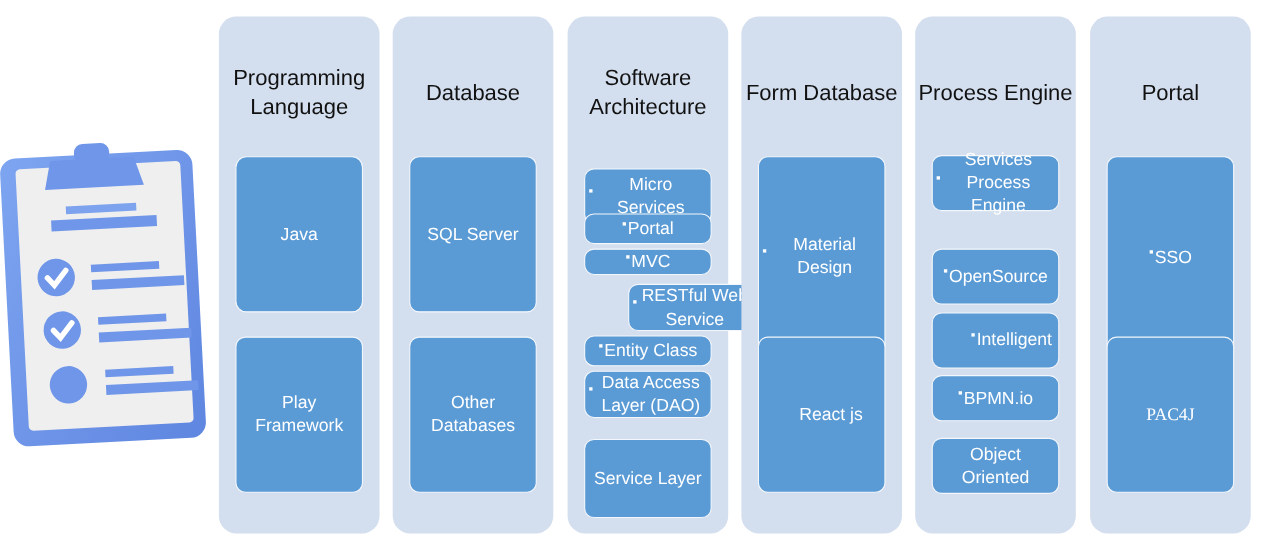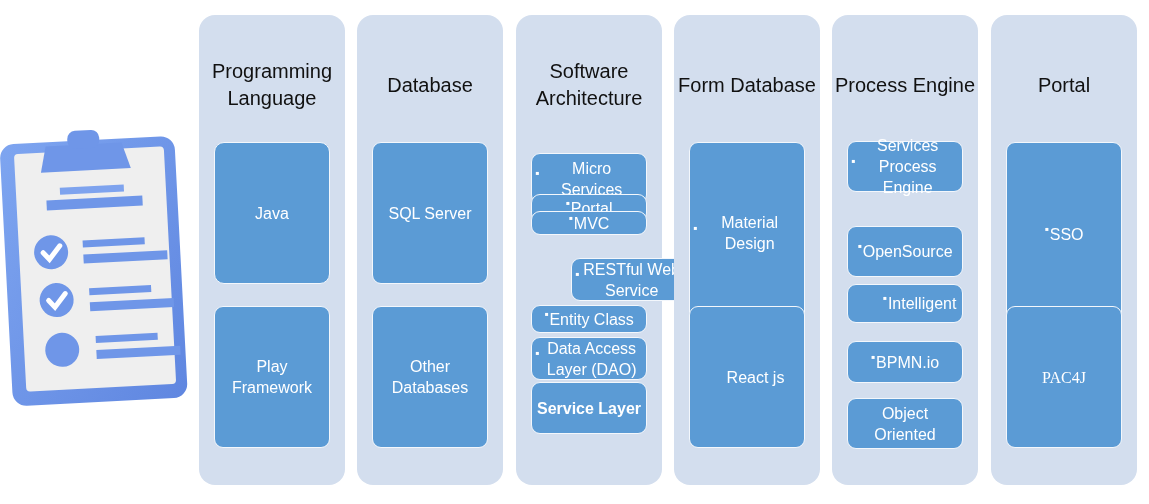--- a/index.html
+++ b/index.html
@@ -64,54 +64,54 @@
       </div>
     </div>
     <div class="col" style="left: 516px;">
       <div class="col-title">Software Architecture</div>
       <div class="box bul" style="top: 126px; height: 51px; margin-top: 12px;">
         <span class="t">Micro Services</span>
       </div>
       <div class="box bul" style="top: 179px; height: 28px;">
         <span class="t">Portal</span>
       </div>
-      <div class="box bul" style="top: 196px; height: 24px;">
+      <div class="box bul" style="top: 211px; height: 24px;">
         <span class="t">MVC</span>
       </div>
       <div class="box bul" style="top: 243px; height: 43px; margin-left: 40px;">
         <span class="t">RESTful Web Service</span>
       </div>
       <div class="box bul" style="top: 290px; height: 28px;">
         <span class="t">Entity Class</span>
       </div>
       <div class="box bul" style="top: 322px; height: 43px;">
         <span class="t">Data Access Layer (DAO)</span>
       </div>
-      <div class="box" style="top: 367px; height: 52px; font-weight: bold;">
+      <div class="box" style="top: 384px; height: 72px;">
         <span class="t">Service Layer</span>
       </div>
     </div>
     <div class="col" style="left: 674px;">
       <div class="col-title">Form Database</div>
       <div class="box bul" style="top: 127px; height: 182px;">
         <span class="t">Material Design</span>
       </div>
       <div class="box" style="top: 291px; height: 142px; padding-left: 20px;">
         <span class="t">React js</span>
       </div>
     </div>
     <div class="col" style="left: 832px;">
       <div class="col-title">Process Engine</div>
       <div class="box bul" style="top: 126px; height: 51px;">
         <span class="t">Services Process Engine</span>
       </div>
       <div class="box bul" style="top: 211px; height: 51px;">
         <span class="t">OpenSource</span>
       </div>
-      <div class="box bul" style="top: 269px; height: 39px; padding-left: 32px;">
+      <div class="box bul" style="top: 269px; height: 51px; padding-left: 32px;">
         <span class="t">Intelligent</span>
       </div>
       <div class="box bul" style="top: 326px; height: 42px;">
         <span class="t">BPMN.io</span>
       </div>
       <div class="box" style="top: 383px; height: 51px;">
         <span class="t">Object Oriented</span>
       </div>
     </div>
     <div class="col" style="left: 991px;">

